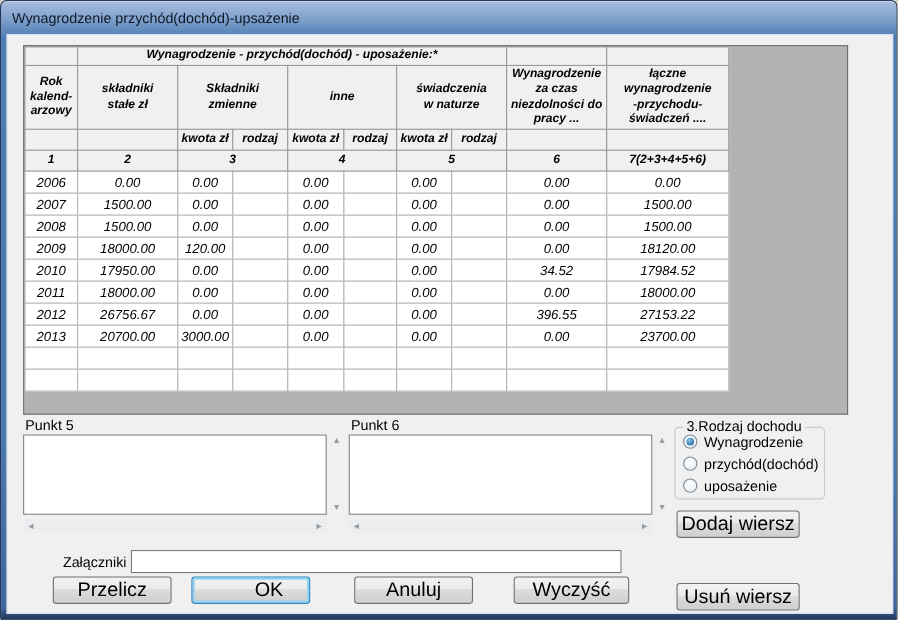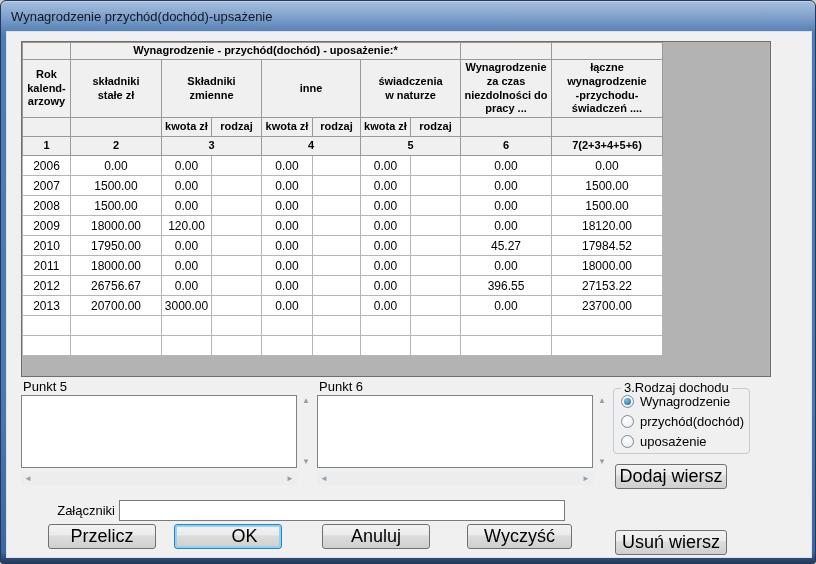--- a/index.html
+++ b/index.html
@@ -19,21 +19,21 @@
   .titlebar .title { font-size:13px; color:#0d1826; }
   .client {
     position:absolute; left:5px; top:30px; width:806px; height:527px;
     background:#f0f0f0; border:1px solid #d9e2ee;
   }
   
   .table-panel {
     position:absolute; left:14px; top:9px; width:750px; height:336px;
     background:#b3b3b3; border:1px solid #6e6e6e; overflow:hidden;
   }
-  table.grid { border-collapse:collapse; table-layout:fixed; }
+  table.grid { border-collapse:collapse; table-layout:fixed;font-style:italic; }
   table.grid th {
     background:#f0f0f0; font-weight:bold; font-size:11px; line-height:1.25;
     border:1px solid #999; white-space:pre-line; text-align:center;
     vertical-align:middle; padding:1px 2px; color:#000;
   }
   table.grid td {
     background:#fff; font-size:12px; border:1px solid #b5b5b5;
     text-align:center; height:20px; padding:0 2px; color:#000;
   }
   tr.hrowA th { height:17px; }
@@ -222,21 +222,21 @@
             </tr>
             <tr>
               <td>2010</td>
               <td>17950.00</td>
               <td>0.00</td>
               <td></td>
               <td>0.00</td>
               <td></td>
               <td>0.00</td>
               <td></td>
-              <td>45.27</td>
+              <td>34.52</td>
               <td>17984.52</td>
             </tr>
             <tr>
               <td>2011</td>
               <td>18000.00</td>
               <td>0.00</td>
               <td></td>
               <td>0.00</td>
               <td></td>
               <td>0.00</td>

